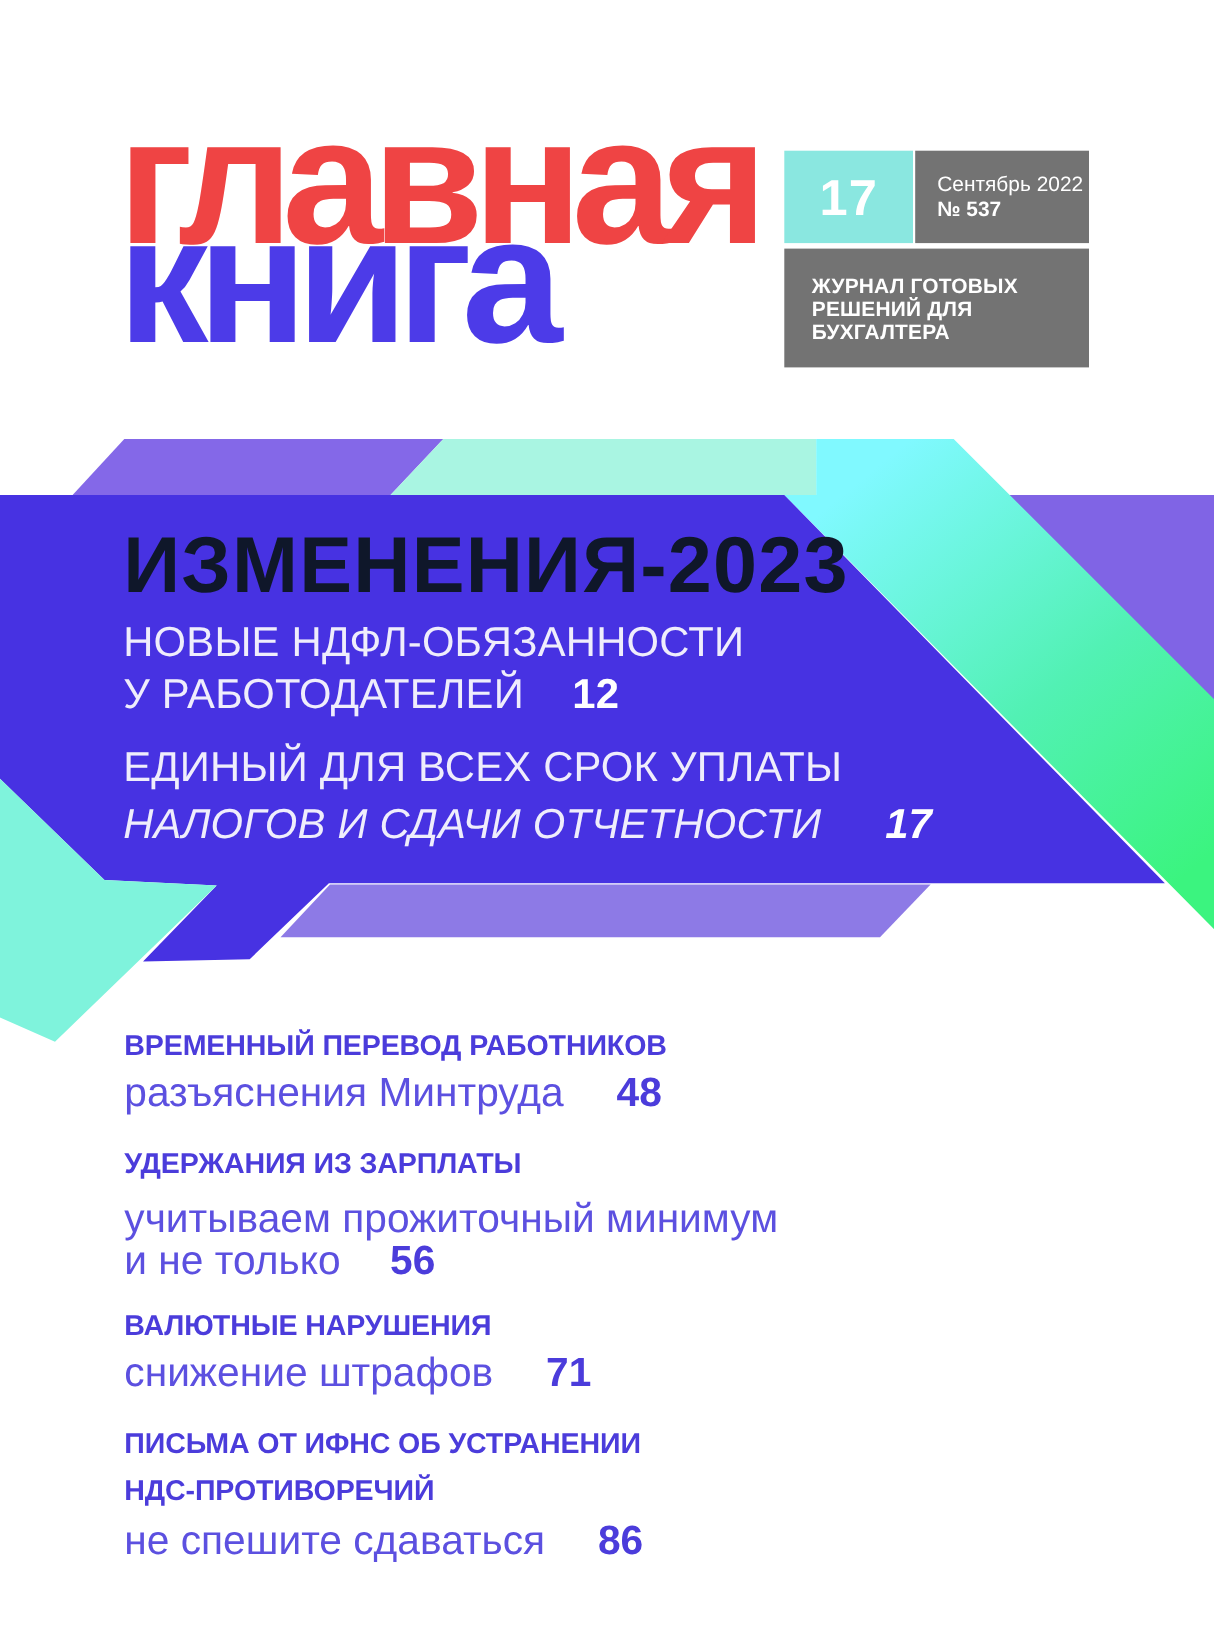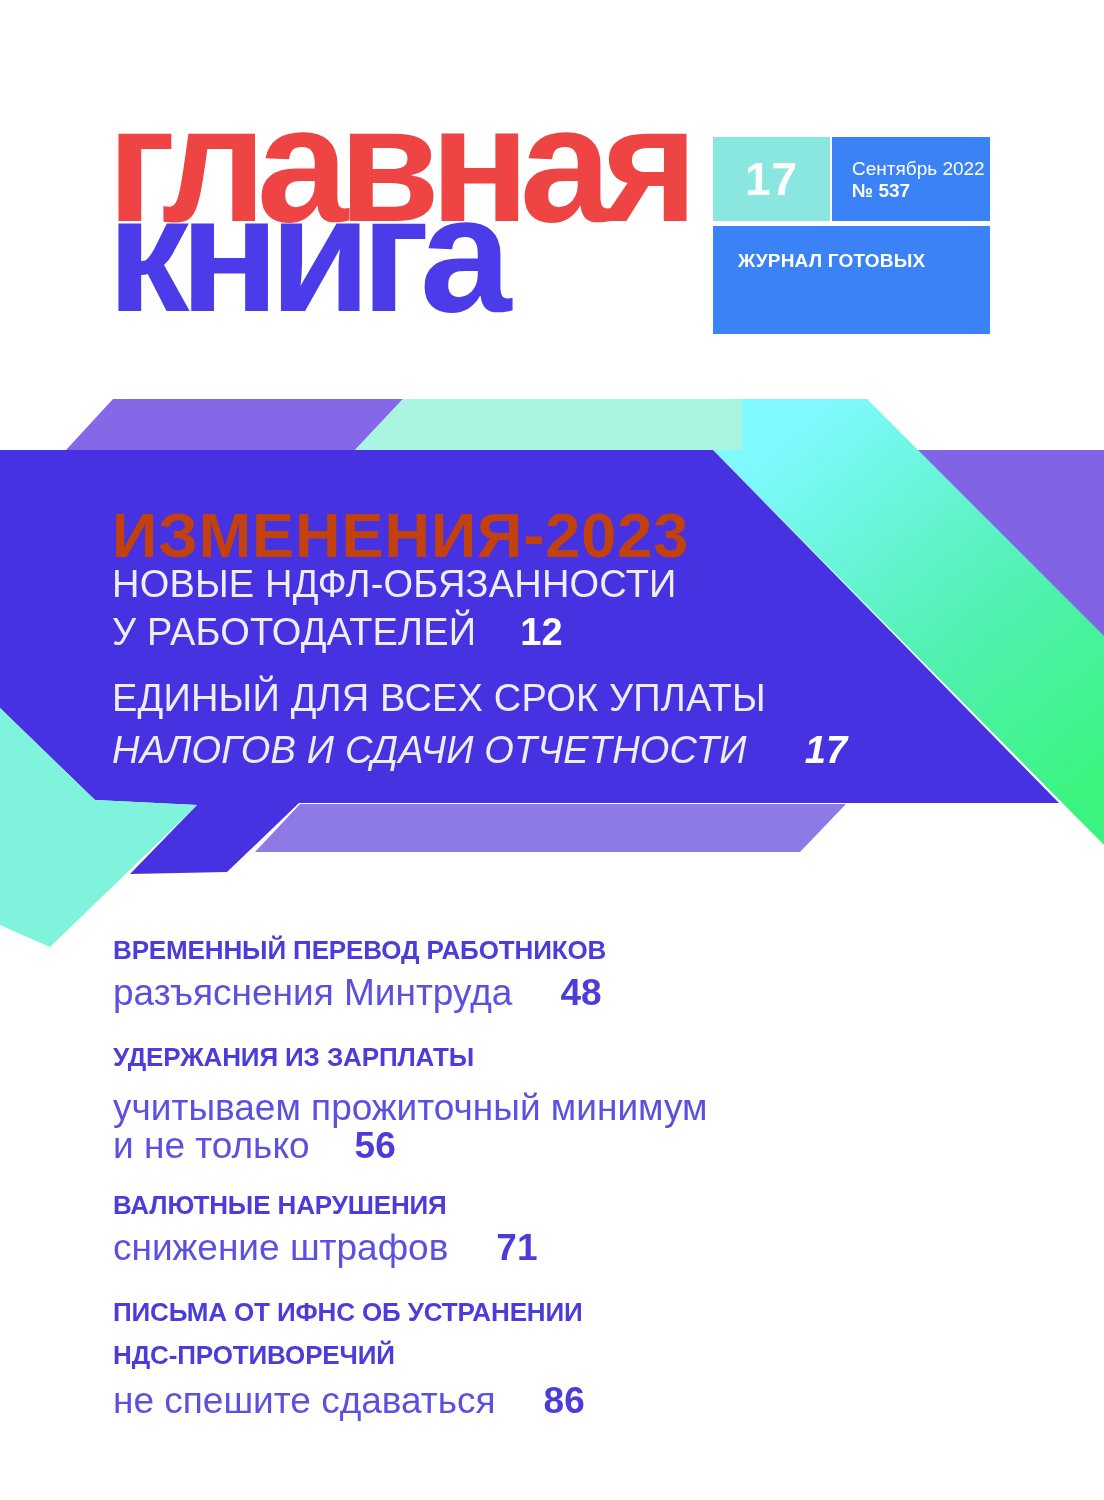--- a/index.html
+++ b/index.html
@@ -4,29 +4,29 @@
 <style>
   html,body{margin:0;padding:0;background:#ffffff;}
   body{width:1104px;height:1500px;position:relative;overflow:hidden;
        font-family:"Liberation Sans","DejaVu Sans",sans-serif;}
   .abs{position:absolute;line-height:1;white-space:nowrap;}
   
   .logo-line{font-weight:bold;font-size:165px;letter-spacing:-0.06em;color:#ef4444;}
   .logo-line2{color:#4c3be8;}
   .box{position:absolute;box-sizing:border-box;}
   .box-teal{background:#8ae7e0;}
-  .box-blue{background:#3b82f6;}
+  .box-blue{background:#737373;}
   .issue-num{width:117px;height:84px;text-align:center;line-height:84px;
              font-size:46px;font-weight:bold;color:#ffffff;letter-spacing:0.02em;}
   .issue-meta{width:158px;height:84px;padding:21px 0 0 20px;color:#ffffff;font-size:19px;line-height:22px;}
   .issue-meta .no{font-weight:bold;}
   .tagline{width:277px;height:108px;padding:24px 0 0 25px;color:#ffffff;
            font-size:19px;font-weight:bold;line-height:21px;letter-spacing:0.01em;}
   
-  .h1{font-size:63px;font-weight:bold;color:#c2410c;letter-spacing:0.015em;margin-top:26px;}
+  .h1{font-size:72px;font-weight:bold;color:#0f172a;letter-spacing:0.015em;}
   .bsub{font-size:38px;color:#efedfc;letter-spacing:0.005em;}
   .bsub .pg{font-weight:bold;color:#ffffff;text-align:center;}
   .pg{font-weight:bold;}
   
   .atitle{font-size:26px;font-weight:bold;color:#4b3cdb;letter-spacing:-0.005em;}
   .asub{font-size:37px;color:#5c50e0;}
   .asub .pg{color:#4b3cdb;}
   svg{position:absolute;left:0;top:0;}
 </style>
 </head>
@@ -54,20 +54,21 @@
 
 <div class="box box-teal issue-num" style="left:713px;top:137px;">17</div>
 
 <div class="box box-blue issue-meta" style="left:832px;top:137px;">
   <div>Сентябрь 2022</div>
   <div class="no">№ 537</div>
 </div>
 
 <div class="box box-blue tagline" style="left:713px;top:226px;">
   <div>ЖУРНАЛ ГОТОВЫХ</div>
+  <div>РЕШЕНИЙ ДЛЯ БУХГАЛТЕРА</div>
 </div>
 
 <div class="abs h1" style="left:112px;top:478px;">ИЗМЕНЕНИЯ-2023</div>
 
 <div class="abs bsub" style="left:112px;top:565px;">НОВЫЕ НДФЛ-ОБЯЗАННОСТИ</div>
 <div class="abs bsub" style="left:112px;top:613px;">
   <span>У РАБОТОДАТЕЛЕЙ</span><span class="pg" style="margin-left:44px;">12</span>
 </div>
 
 <div class="abs bsub" style="left:112px;top:679px;text-align:center;">ЕДИНЫЙ ДЛЯ ВСЕХ СРОК УПЛАТЫ</div>

